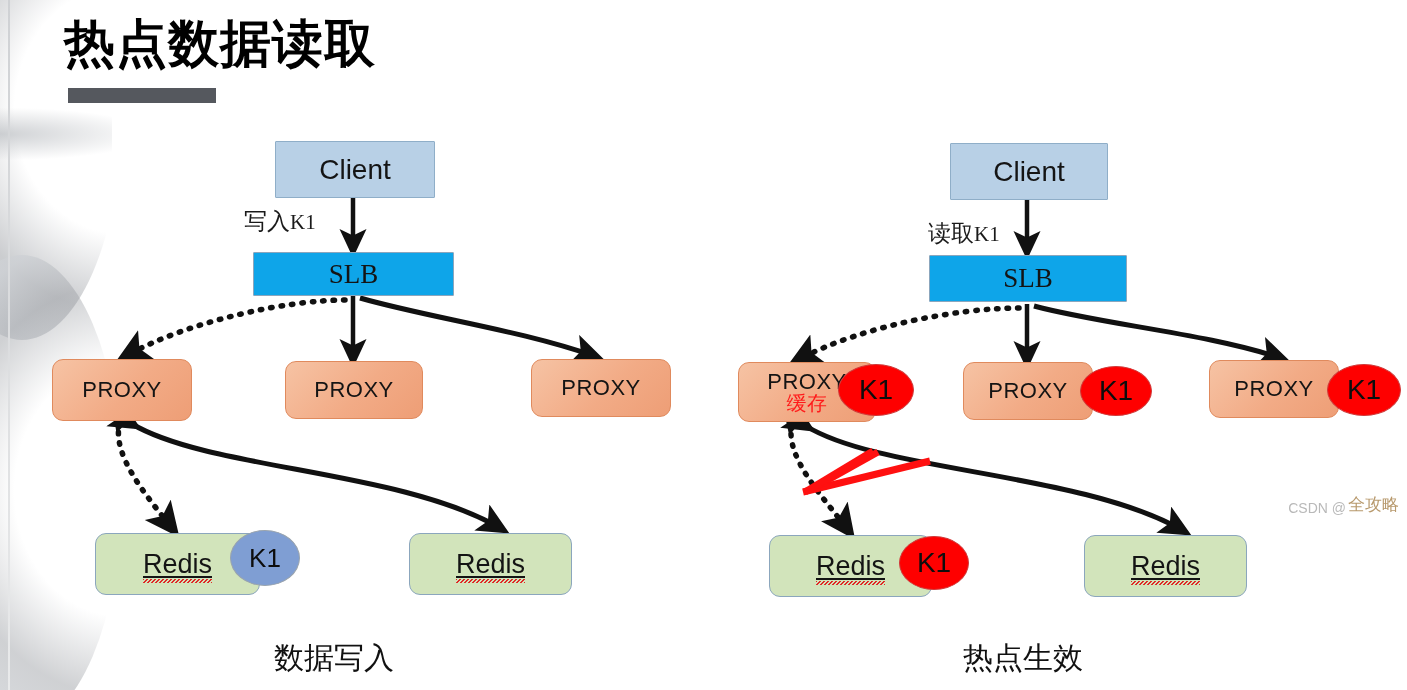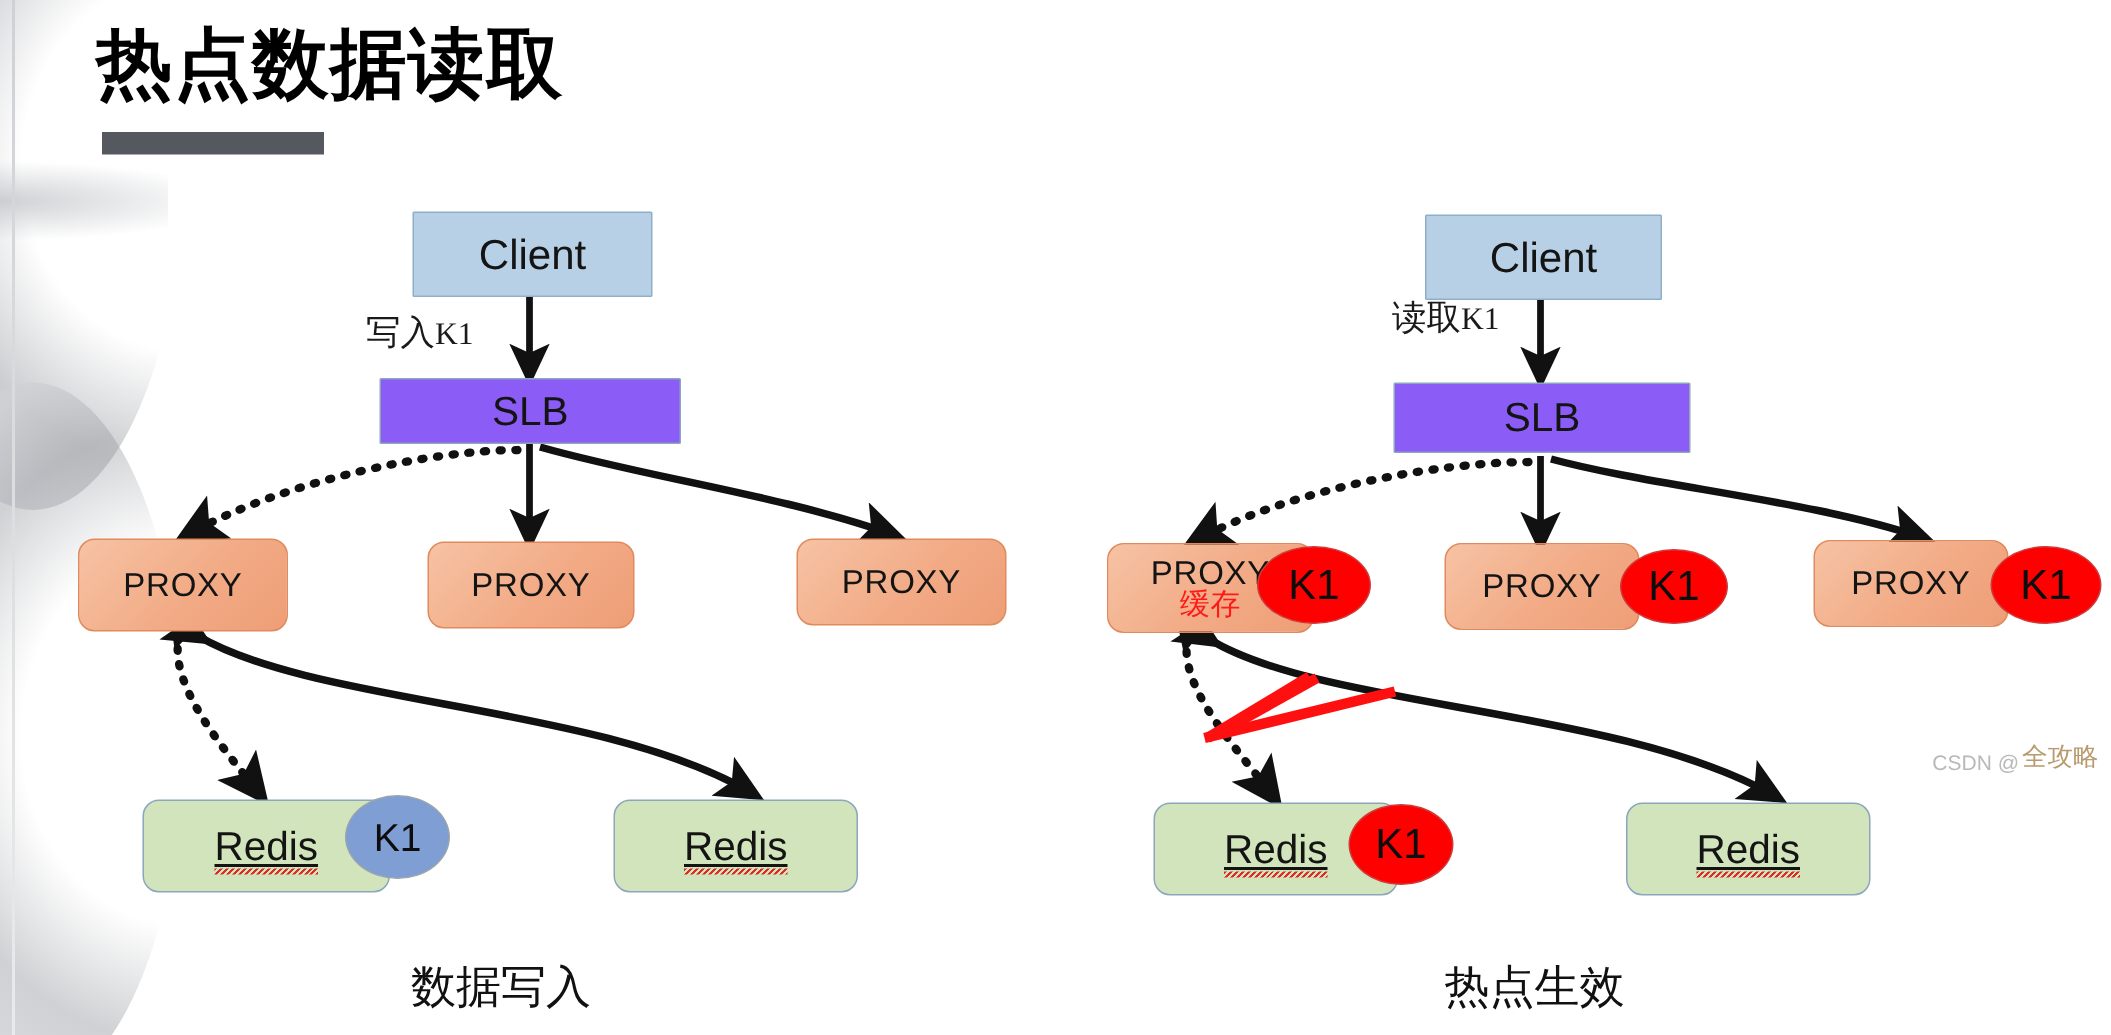--- a/index.html
+++ b/index.html
@@ -37,22 +37,23 @@
 
   
   .node{position:absolute;box-sizing:border-box;display:flex;
     align-items:center;justify-content:center;
     font-size:26px;color:#141414;z-index:3;}
   .node-client{
     background:#b8d0e6;border:1px solid #8faec8;border-radius:1px;
     font-size:28px;
   }
   .node-slb{
-    background:#8b5cf6;border:1px solid #8ba6bd;border-radius:1px;
+    background:#0ea5e9;border:1px solid #8ba6bd;border-radius:1px;
     font-size:27px;
+    font-family:Liberation Serif, serif;
   }
   .node-proxy{
     background:linear-gradient(135deg,#f6c3a4 0%,#f2ab86 55%,#ee9e76 100%);
     border:1px solid #e08a5d;border-radius:11px;
     font-size:22px;letter-spacing:.5px;
   }
   .node-redis{
     background:#d2e4bb;border:1px solid #8ba6bd;border-radius:11px;
     font-size:27px;
   }
@@ -199,21 +200,21 @@
       <span class="u"></span>
     </span>
   </div>
 
   <div class="caption" style="left:274px;top:638px;">数据写入</div>
 
   <div class="node node-client" style="left:950px;top:143px;width:158px;height:57px;">
     <span>Client</span>
   </div>
 
-  <div class="edge-label" style="left:928px;top:196px;">
+  <div class="edge-label" style="left:928px;top:218px;">
     <span>读取</span><span class="lat">K1</span>
   </div>
 
   <div class="node node-slb" style="left:929px;top:255px;width:198px;height:47px;">
     <span>SLB</span>
   </div>
 
   <div class="node node-proxy" style="left:738px;top:362px;width:138px;height:60px;">
     <div class="proxy-inner">
       <span>PROXY</span>

